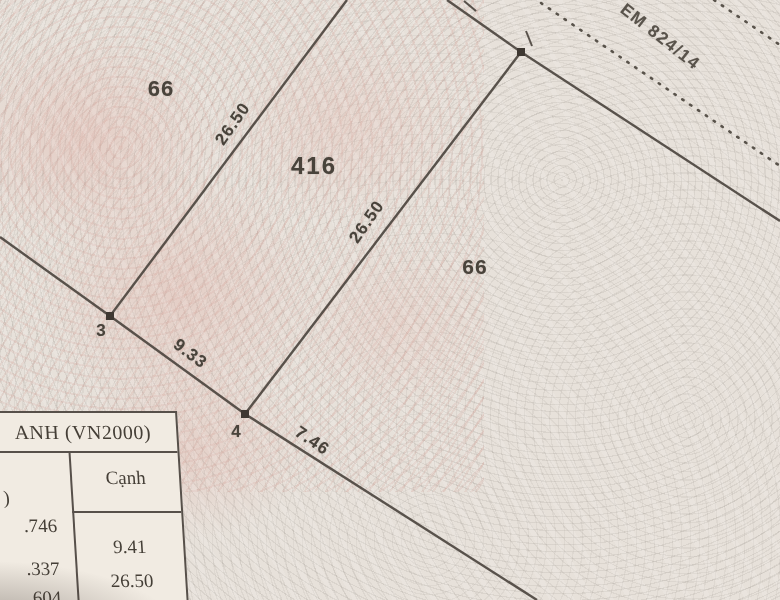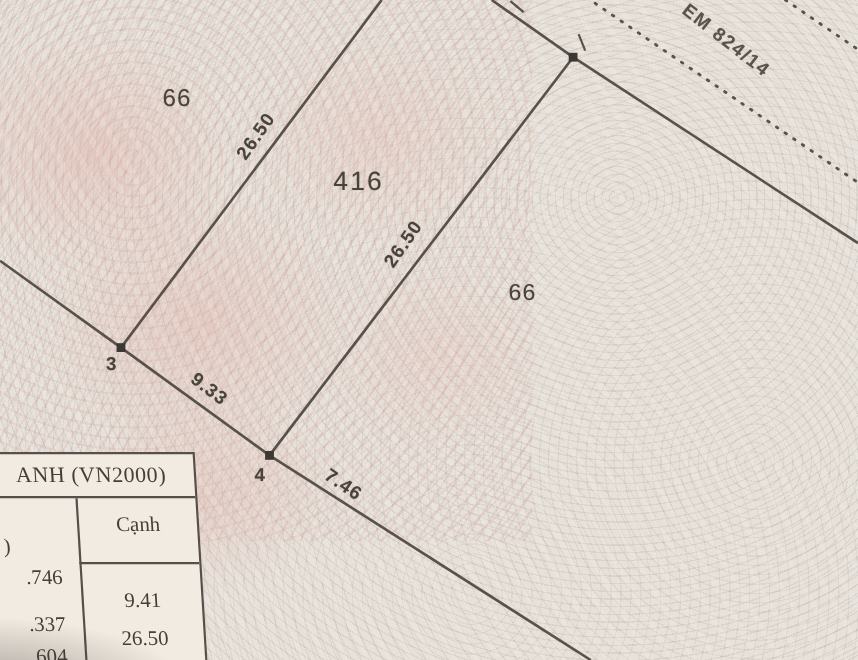--- a/index.html
+++ b/index.html
@@ -30,21 +30,21 @@
   .b3{left:230px;top:30px;width:230px;height:190px;background:radial-gradient(ellipse,rgba(226,182,172,0.30),rgba(226,182,172,0) 70%);}
   .b4{left:70px;top:360px;width:240px;height:180px;background:radial-gradient(ellipse,rgba(224,176,166,0.35),rgba(224,176,166,0) 70%);}
   .b5{left:290px;top:240px;width:210px;height:170px;background:radial-gradient(ellipse,rgba(226,182,172,0.25),rgba(226,182,172,0) 70%);}
   .streaks{inset:0;background:repeating-linear-gradient(60deg, rgba(255,255,255,0.20) 0 5px, transparent 5px 17px);opacity:.55;}
   .corner-shadow{left:-40px;top:560px;width:220px;height:80px;background:radial-gradient(ellipse at 10% 90%,rgba(62,52,46,0.45),rgba(62,52,46,0) 70%);}
   
   svg.lines{position:absolute;inset:0;}
   
   .lbl{
     position:absolute;transform:translate(-50%,-50%);
-    color:#49433b;font-weight:400;white-space:nowrap;
+    color:#49433b;font-weight:700;white-space:nowrap;
     text-shadow:0 0 1px rgba(73,67,59,0.35);
   }
   .parcel-no{font-size:24px;letter-spacing:2px;}
   .zone{font-size:22px;letter-spacing:1px;}
   .dim{font-size:17px;font-weight:700;letter-spacing:1px;}
   .pt{font-size:17px;font-weight:700;}
   .alley{font-size:17px;font-weight:700;letter-spacing:1.5px;color:#59534b;}
   
   .logo{position:absolute;left:348px;top:275px;width:90px;height:60px;}
   
@@ -101,21 +101,21 @@
       <path d="M714,0 L780,45"></path>
     </g>
     <g fill="#3e3832">
       <rect x="106" y="312" width="8" height="8"></rect>
       <rect x="241" y="410" width="8" height="8"></rect>
       <rect x="517" y="48" width="8" height="8"></rect>
     </g>
   </svg>
 
   <div class="lbl zone" style="left:161px;top:89px;">66</div>
-  <div class="lbl parcel-no" style="left:326px;top:166px;">416</div>
+  <div class="lbl parcel-no" style="left:314px;top:166px;">416</div>
   <div class="lbl zone" style="left:475px;top:267px;font-size:21px;">66</div>
 
   <div class="lbl dim" style="left:233px;top:124px;transform:translate(-50%,-50%) rotate(-55deg);">26.50</div>
   <div class="lbl dim" style="left:367px;top:222px;transform:translate(-50%,-50%) rotate(-55deg);">26.50</div>
   <div class="lbl dim" style="left:190px;top:354px;transform:translate(-50%,-50%) rotate(37deg);">9.33</div>
   <div class="lbl dim" style="left:312px;top:441px;transform:translate(-50%,-50%) rotate(34deg);">7.46</div>
 
   <div class="lbl pt" style="left:101px;top:331px;">3</div>
   <div class="lbl pt" style="left:236px;top:432px;">4</div>
 

